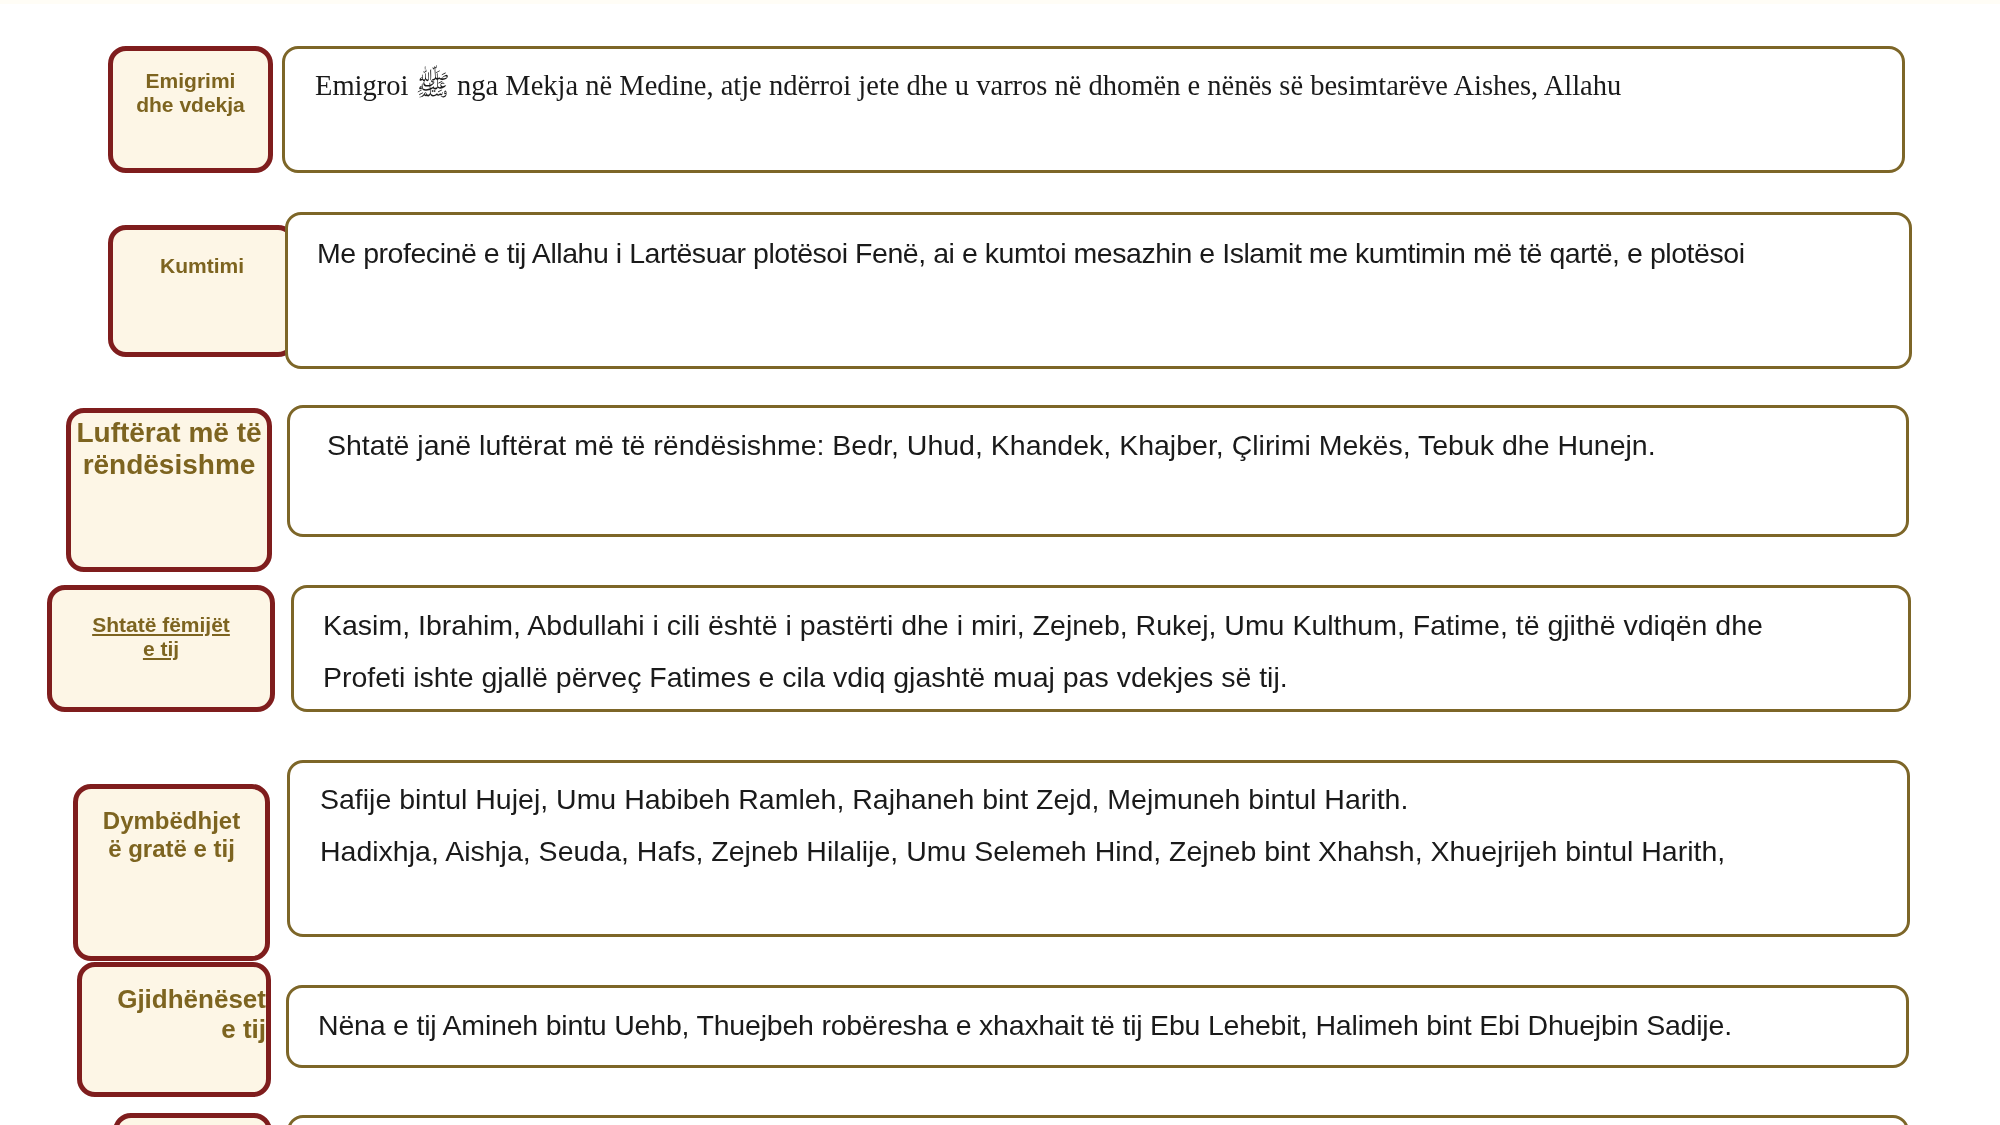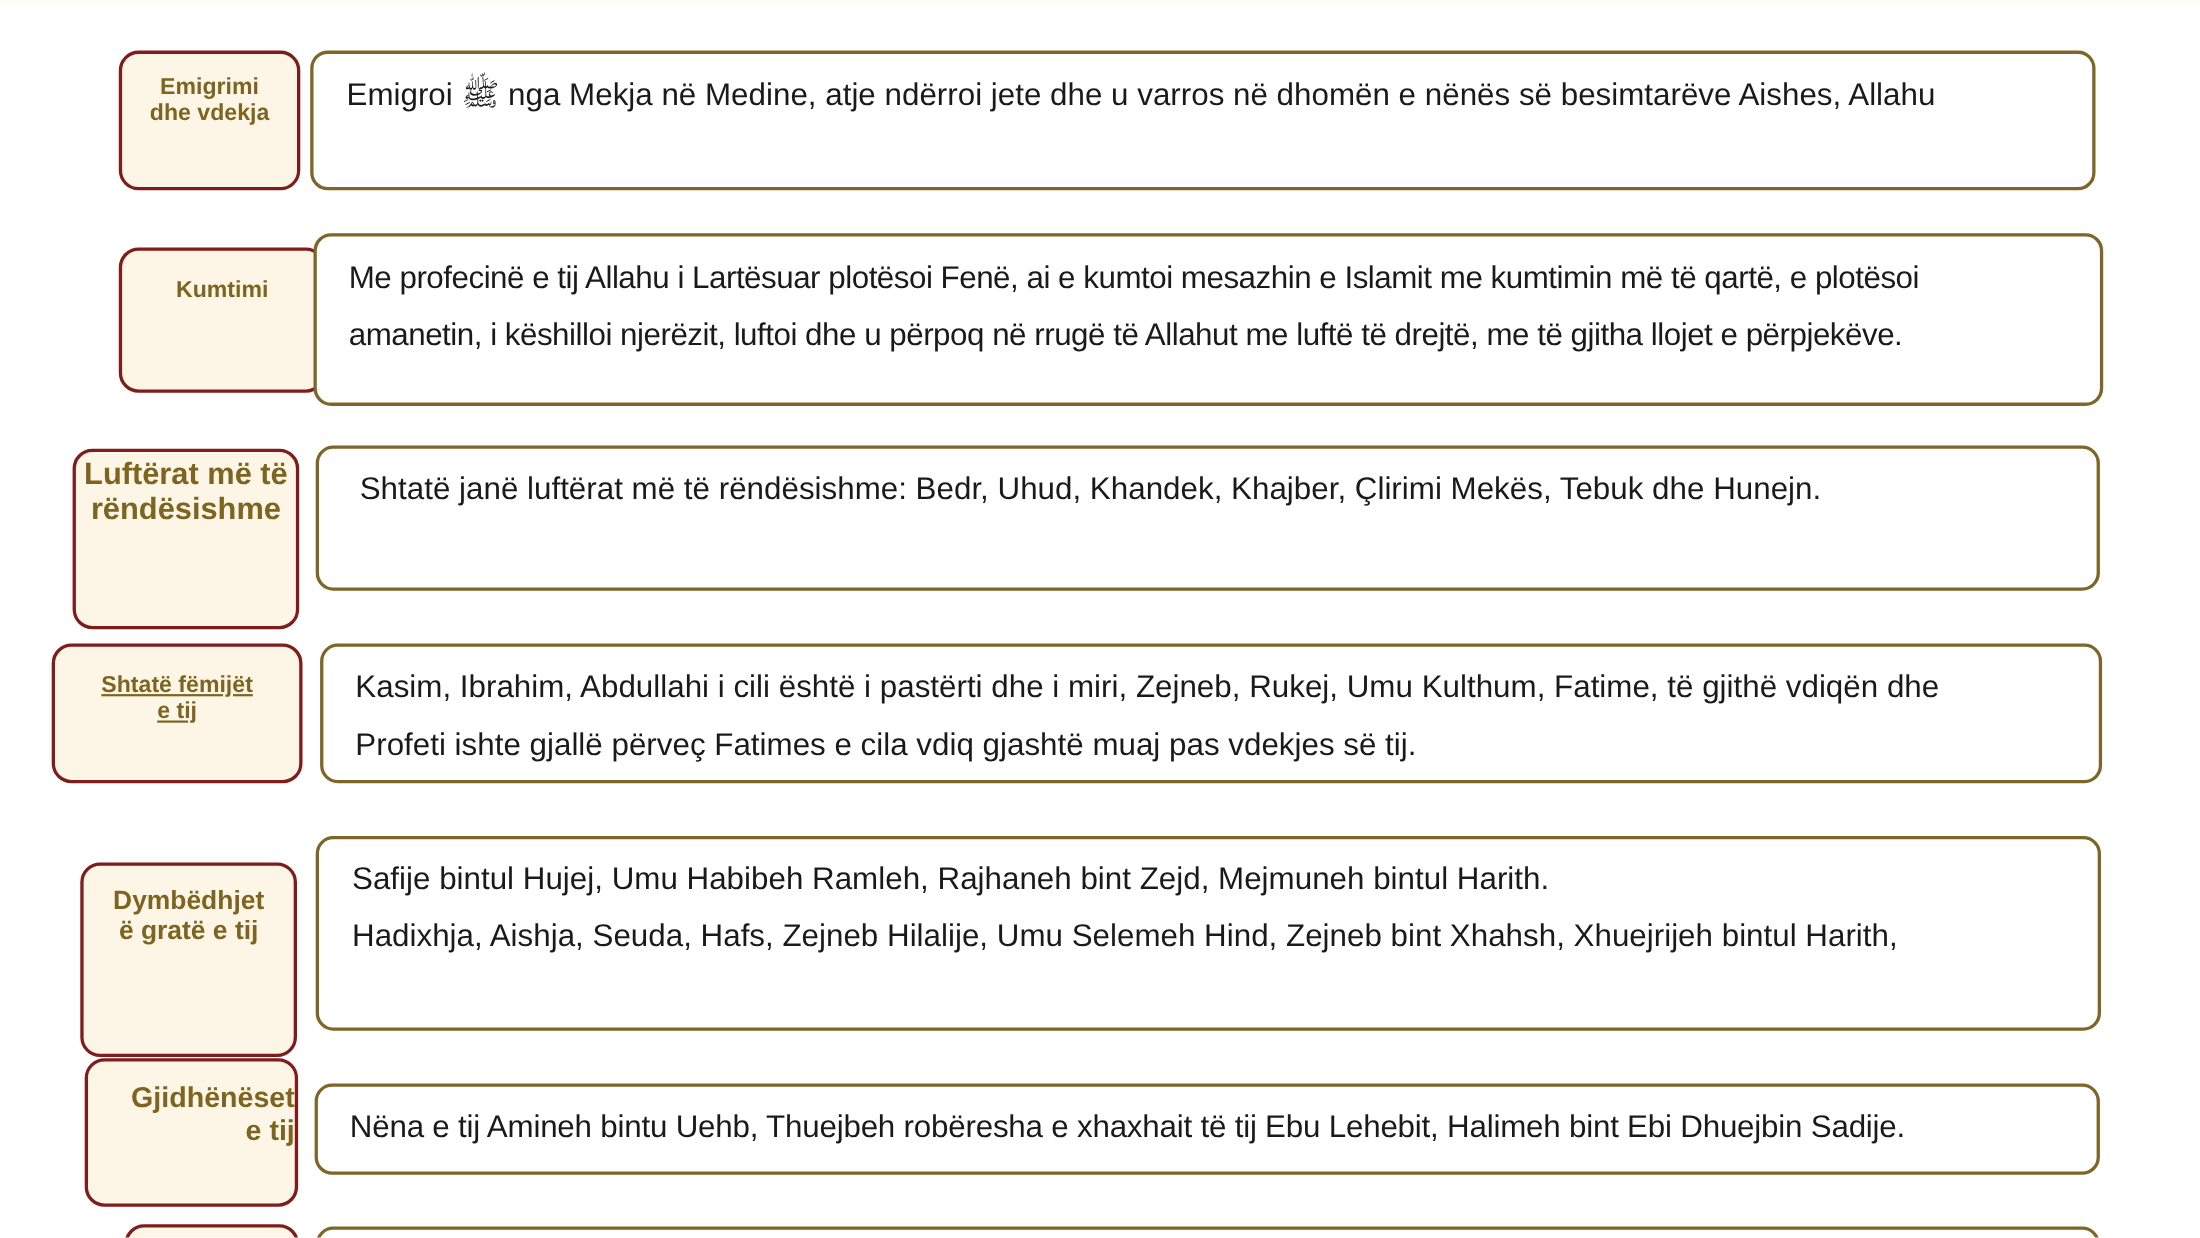--- a/index.html
+++ b/index.html
@@ -4,21 +4,21 @@
 <style>
   html, body { margin: 0; padding: 0; }
   body {
     width: 2000px; height: 1125px; position: relative; overflow: hidden;
     background: #ffffff;
     font-family: "Liberation Sans", sans-serif;
   }
   .label-box {
     position: absolute; box-sizing: border-box;
     background: #fdf6e6;
-    border: 3px solid #7f1d1d;
+    border: 5px solid #7f1d1d;
     border-radius: 18px;
     color: #7d6420;
     font-weight: bold;
     text-align: center;
     line-height: 1.15;
   }
   .label-box span { display: block; }
   .content-box {
     position: absolute; box-sizing: border-box;
     background: #ffffff;
@@ -36,30 +36,29 @@
 </style>
 </head>
 <body>
 
 <div class="faint-top"></div>
 
 <div class="label-box" style="left:108px; top:46px; width:165px; height:127px; font-size:21px; padding-top:18px;">
   <span>Emigrimi</span>
   <span>dhe vdekja</span>
 </div>
-<div class="content-box" style="left:282px; top:46px; width:1623px; height:127px; padding:11px 0 0 30px;">
+<div class="content-box" style="left:282px; top:46px; width:1623px; height:127px; padding:11px 0 0 30px;font-family:Liberation Serif, serif;">
   <p>Emigroi ﷺ nga Mekja në Medine, atje ndërroi jete dhe u varros në dhomën e nënës së besimtarëve Aishes, Allahu</p>
 </div>
 
 <div class="label-box" style="left:108px; top:225px; width:188px; height:132px; font-size:21px; padding-top:24px;text-align:center;">
   <span>Kumtimi</span>
 </div>
 <div class="content-box" style="left:285px; top:212px; width:1627px; height:157px; padding:12px 0 0 29px; letter-spacing:-0.45px;">
   <p>Me profecinë e tij Allahu i Lartësuar plotësoi Fenë, ai e kumtoi mesazhin e Islamit me kumtimin më të qartë, e plotësoi</p>
-  <p>amanetin, i këshilloi njerëzit, luftoi dhe u përpoq në rrugë të Allahut me luftë të drejtë, me të gjitha llojet e përpjekëve.</p>
 </div>
 
 <div class="label-box" style="left:66px; top:408px; width:206px; height:164px; font-size:28px; padding-top:4px;">
   <span>Luftërat më të</span>
   <span>rëndësishme</span>
 </div>
 <div class="content-box" style="left:287px; top:405px; width:1622px; height:132px; padding:11px 0 0 37px;">
   <p>Shtatë janë luftërat më të rëndësishme: Bedr, Uhud, Khandek, Khajber, Çlirimi Mekës, Tebuk dhe Hunejn.</p>
 </div>
 

